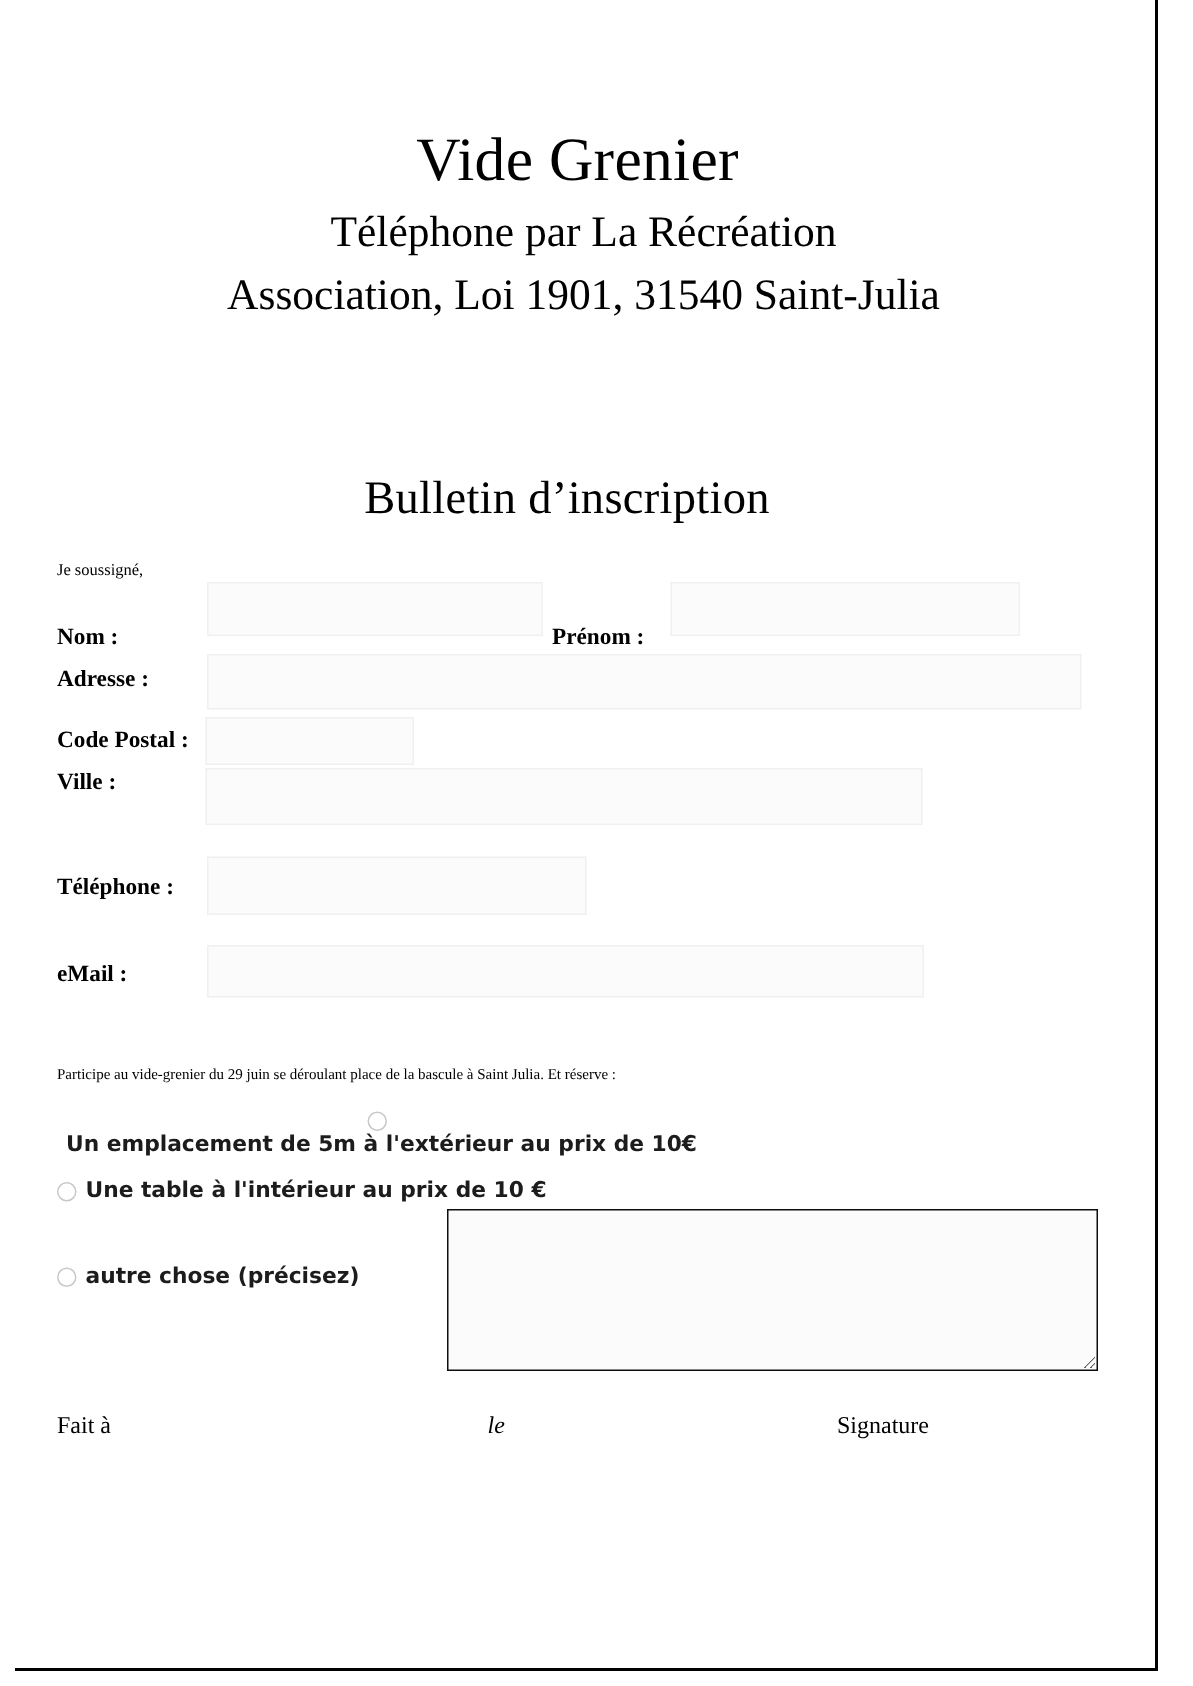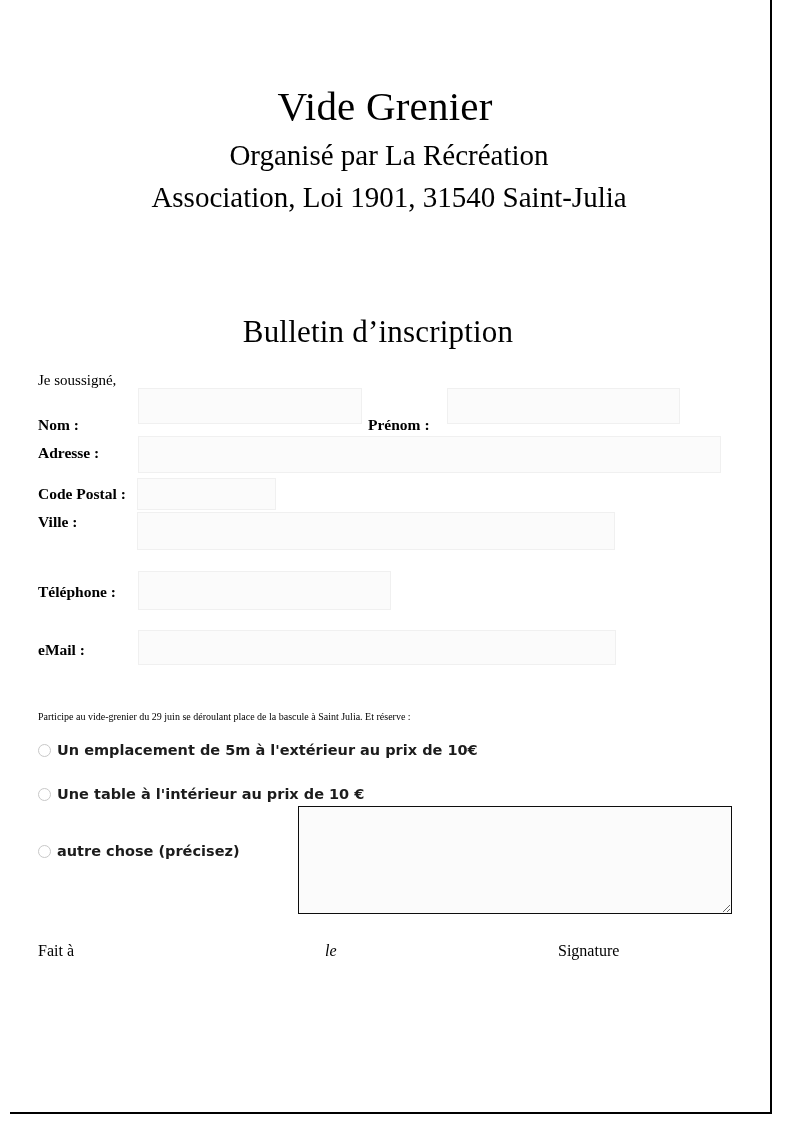--- a/index.html
+++ b/index.html
@@ -93,21 +93,21 @@
     font-weight: normal;
     margin-top: 1px;
     margin-left: 10px;
   }
 
   
   .soussigne {
     position: absolute;
     left: 38px;
     top: 371px;
-    font-size: 15px;
+    font-size: 11px;
     line-height: 18px;
   }
 
   .field-label {
     position: absolute;
     font-size: 15.5px;
     font-weight: bold;
     line-height: 18px;
     white-space: nowrap;
   }
@@ -199,21 +199,21 @@
 </head>
 <body>
 
 <div id="page">
 
   <div class="page-border-right"></div>
   <div class="page-border-bottom"></div>
 
   <div class="title-block">
     <div class="title-line-1">Vide Grenier</div>
-    <div class="org-line-1">Organisé par La Récréation</div>
+    <div class="org-line-1">Téléphone par La Récréation</div>
     <div class="org-line-2">Association, Loi 1901, 31540 Saint-Julia</div>
   </div>
 
   <div class="bulletin-block">
     <div class="bulletin-title">Bulletin d’inscription</div>
   </div>
 
   <div class="soussigne">Je soussigné,</div>
 
   <div class="field-label" style="left:38px; top:416px;">Nom :</div>
@@ -232,21 +232,21 @@
   <input type="text" class="field-box" style="left: 137px; top: 512px; width: 478px; height: 38px;" value="">
 
   <div class="field-label" style="left:38px; top:583px;">Téléphone :</div>
   <input type="text" class="field-box" style="left: 138px; top: 571px; width: 253px; height: 39px;" value="">
 
   <div class="field-label" style="left:38px; top:641px;">eMail :</div>
   <input type="text" class="field-box" style="left: 138px; top: 630px; width: 478px; height: 35px;" value="">
 
   <div class="participe">Participe au vide-grenier du 29 juin se déroulant place de la bascule à Saint Julia. Et réserve :</div>
 
-  <div class="radio-row" style="top:741px;">
+  <div class="radio-row" style="top:741px;flex-direction:column;">
     <span class="radio-dot"></span>
     <span class="radio-label">Un emplacement de 5m à l'extérieur au prix de 10€</span>
   </div>
 
   <div class="radio-row" style="top:785px;">
     <span class="radio-dot"></span>
     <span class="radio-label">Une table à l'intérieur au prix de 10 €</span>
   </div>
 
   <div class="radio-row" style="top:842px;">

